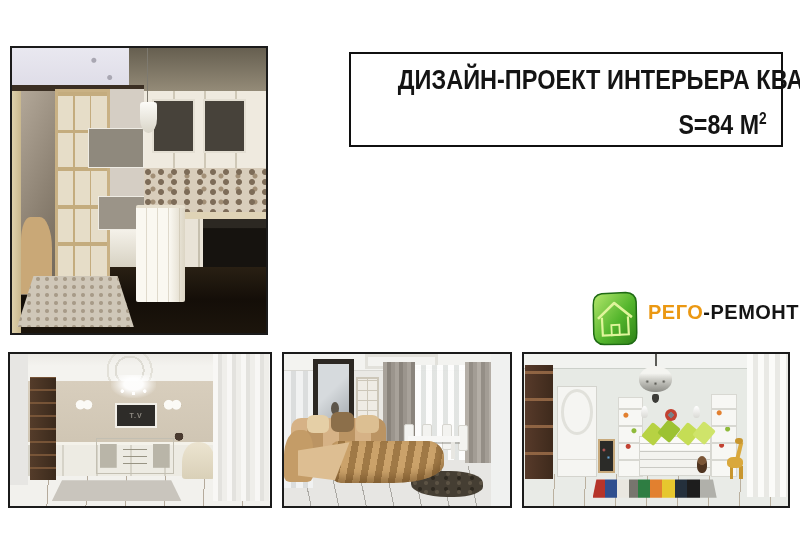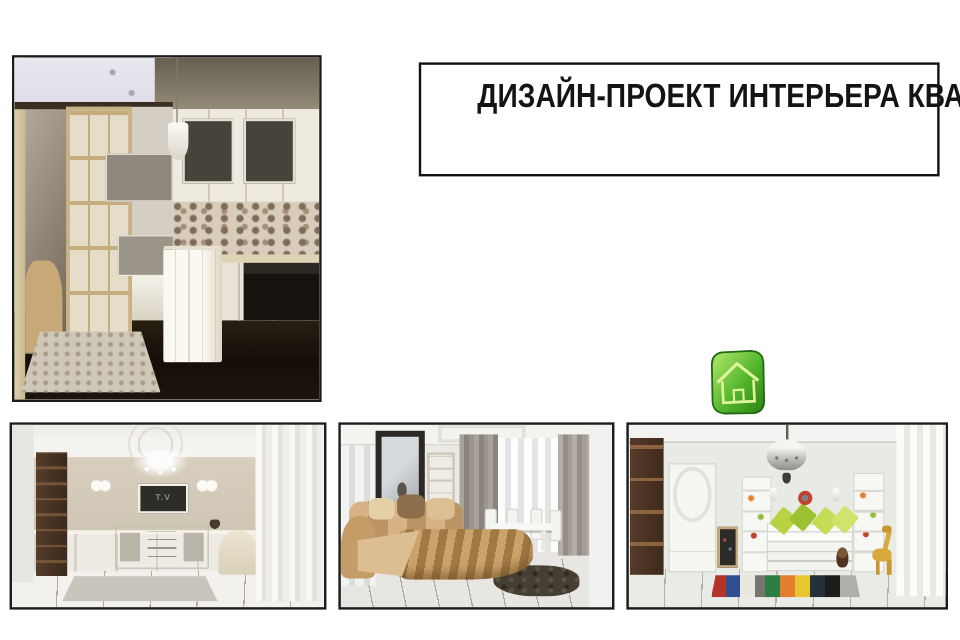--- a/index.html
+++ b/index.html
@@ -249,40 +249,44 @@
     <div class="k-tall"></div>
     <div class="k-rug"></div>
     <div class="k-cord"></div>
     <div class="k-lamp"></div>
   </figure>
 
   <div class="title-box">
     <div class="title-line1">
       <span class="cond">ДИЗАЙН-ПРОЕКТ ИНТЕРЬЕРА КВАРТИРЫ</span>
     </div>
+    <div class="title-line2">
+      <span class="cond"><span>S=84 М</span><sup>2</sup></span>
+    </div>
   </div>
 
   <div class="logo">
     <span class="logo-icon">
       <svg viewBox="0 0 48 58" width="48" height="58" aria-hidden="true">
         <defs>
           <linearGradient id="gGreen" x1="0" y1="0" x2="1" y2="1">
             <stop offset="0" stop-color="#b7e96e"></stop>
             <stop offset="0.55" stop-color="#53b52c"></stop>
             <stop offset="1" stop-color="#2c7f16"></stop>
           </linearGradient>
         </defs>
         <g transform="rotate(-3 24 29)">
           <path d="M12 3 Q3 4 3 14 L2 43 Q2 53 12 54 L36 55 Q45 54 45 44 L46 13 Q46 4 36 3 Z" fill="url(#gGreen)" stroke="#1f6b14" stroke-width="1.5"></path>
           <path d="M7 28 L24 13 L41 28" fill="none" stroke="#dff59b" stroke-width="2.6" stroke-linejoin="round"></path>
           <path d="M11 27 L11 45 L37 45 L37 27" fill="none" stroke="#dff59b" stroke-width="2.2"></path>
           <rect x="20" y="35" width="8" height="10" fill="none" stroke="#dff59b" stroke-width="1.8"></rect>
         </g>
       </svg>
     </span>
+    <span class="logo-text"><span class="logo-accent">РЕГО</span><span class="logo-rest">-РЕМОНТ</span></span>
   </div>
 
   <figure class="photo p-tv">
     <div class="t-floor"></div>
     <div class="t-rug"></div>
     <div class="t-ceil"></div>
     <div class="t-wall"></div>
     <div class="t-wainscot"></div>
     <div class="t-leftwall"></div>
     <div class="t-shelf"></div>

